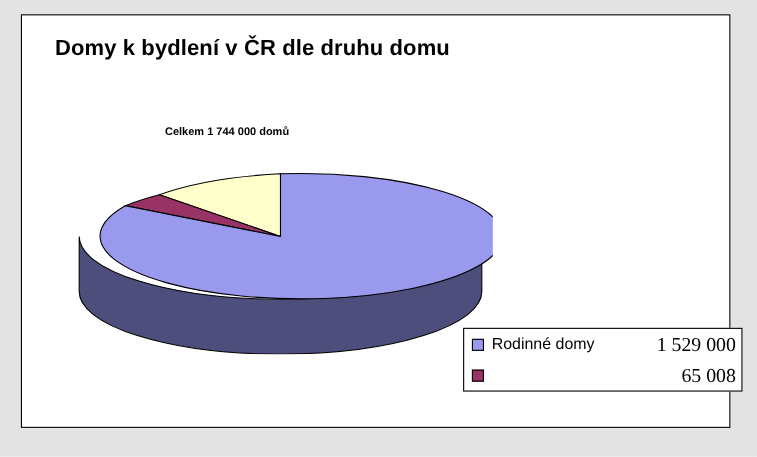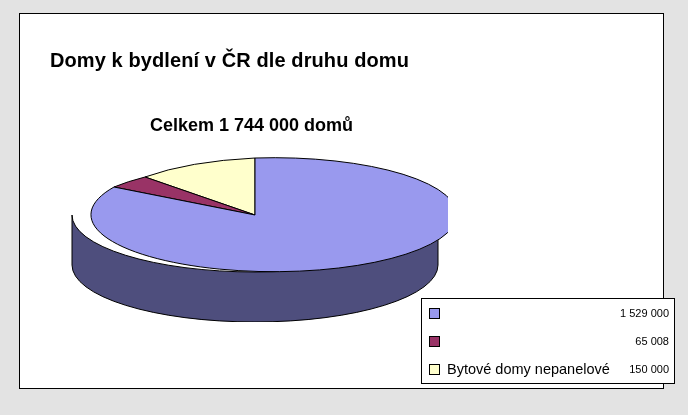--- a/index.html
+++ b/index.html
@@ -31,33 +31,33 @@
     height: 376px;
     background: #ffffff;
     border: 1px solid #000000;
     box-sizing: border-box;
   }
 
   
   #chart-title {
     position: absolute;
     left: 30px;
-    top: 35px;
+    top: 19px;
     font-size: 20px;
     font-weight: bold;
     color: #000000;
     letter-spacing: 0.1px;
     white-space: nowrap;
   }
 
   #chart-subtitle {
     position: absolute;
     left: 130px;
     top: 101px;
-    font-size: 18px;
+    font-size: 10px;
     font-weight: bold;
     color: #000000;
     white-space: nowrap;
   }
 
   
   #pie-wrap {
     position: absolute;
     left: 38px;
     top: 133px;
@@ -100,25 +100,26 @@
     font-size: 14.5px;
     color: #000000;
     white-space: nowrap;
     flex: 0 0 auto;
   }
   .legend-spacer {
     flex: 1 1 auto;
     min-width: 4px;
   }
   .legend-value {
-    font-size: 11px;
+    font-size: 18px;
     color: #000000;
     white-space: nowrap;
     flex: 0 0 auto;
     text-align: right;
+    font-family: Liberation Serif, serif;
   }
 </style>
 </head>
 <body>
 
 <div id="screen">
 
   <div id="chart-frame">
 
     <div id="chart-title">Domy k bydlení v ČR dle druhu domu</div>
@@ -149,33 +150,28 @@
                  A 183,57 0 1 0 197,11
                  Z" fill="#9999ee" stroke="#000000" stroke-width="1"></path>
 
       </svg>
     </div>
 
     <div id="legend">
 
       <div class="legend-row">
         <span class="legend-swatch" style="background:#9999ee"></span>
+        <span class="legend-label">Rodinné domy</span>
         <span class="legend-spacer"></span>
         <span class="legend-value">1 529 000</span>
       </div>
 
       <div class="legend-row">
         <span class="legend-swatch" style="background:#993366"></span>
         <span class="legend-spacer"></span>
         <span class="legend-value">65 008</span>
       </div>
 
-      <div class="legend-row">
-        <span class="legend-swatch" style="background:#ffffcc"></span>
-        <span class="legend-label">Bytové domy nepanelové</span>
-        <span class="legend-spacer"></span>
-        <span class="legend-value">150 000</span>
-      </div>
 
     </div>
 
   </div>
 </div>
 
 </body></html>

